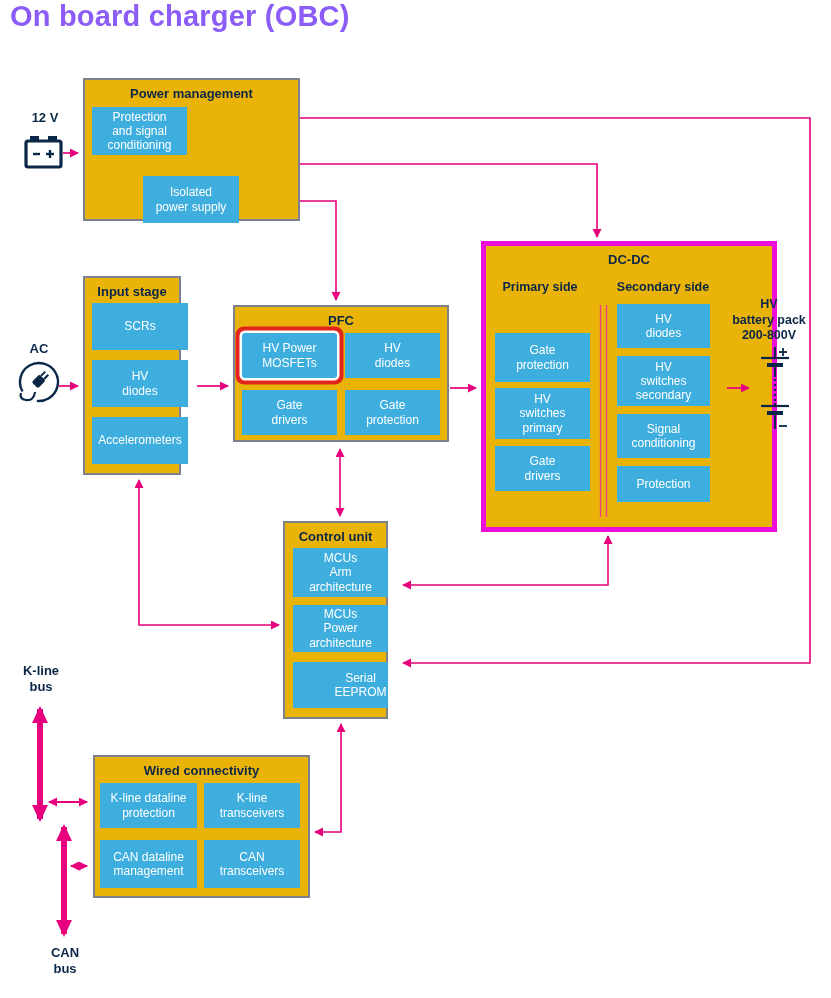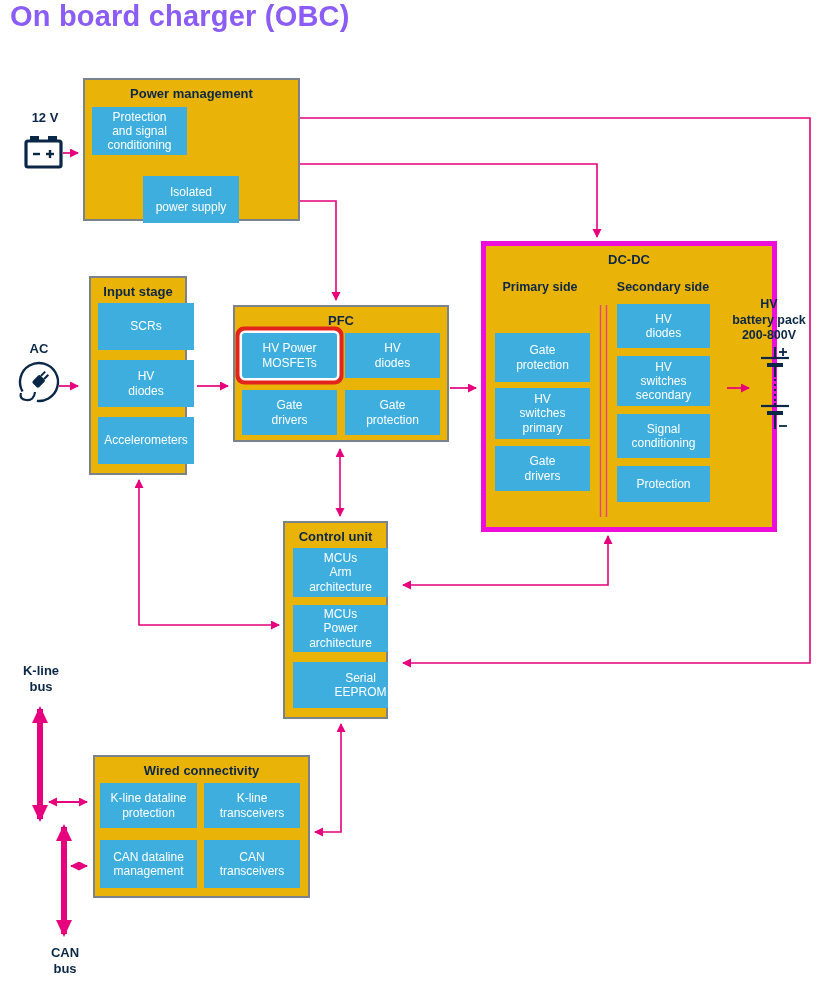--- a/index.html
+++ b/index.html
@@ -49,21 +49,21 @@
 
   <div class="block" id="pm-block" style="left:83px; top:78px; width:217px; height:143px;">
     <div class="block-title">Power management</div>
     <div class="chip" style="left:7px; top:27px; width:95px; height:48px;">Protection
 and signal
 conditioning</div>
     <div class="chip" style="left:58px; top:84px; width:96px; height:47px;margin-top:12px;">Isolated
 power supply</div>
   </div>
 
-  <div class="block" id="is-block" style="left:89px; top:276px; width:98px; height:199px;">
+  <div class="block" id="is-block" style="left:83px; top:276px; width:98px; height:199px;">
     <div class="block-title">Input stage</div>
     <div class="chip" style="left:7px; top:25px; width:96px; height:47px;">SCRs</div>
     <div class="chip" style="left:7px; top:82px; width:96px; height:47px;">HV
 diodes</div>
     <div class="chip" style="left:7px; top:139px; width:96px; height:47px;">Accelerometers</div>
   </div>
 
   <div class="block" id="pfc-block" style="left:233px; top:305px; width:216px; height:137px;">
     <div class="block-title">PFC</div>
     <div class="chip hl" style="left:7px; top:26px; width:95px; height:45px;">HV Power

